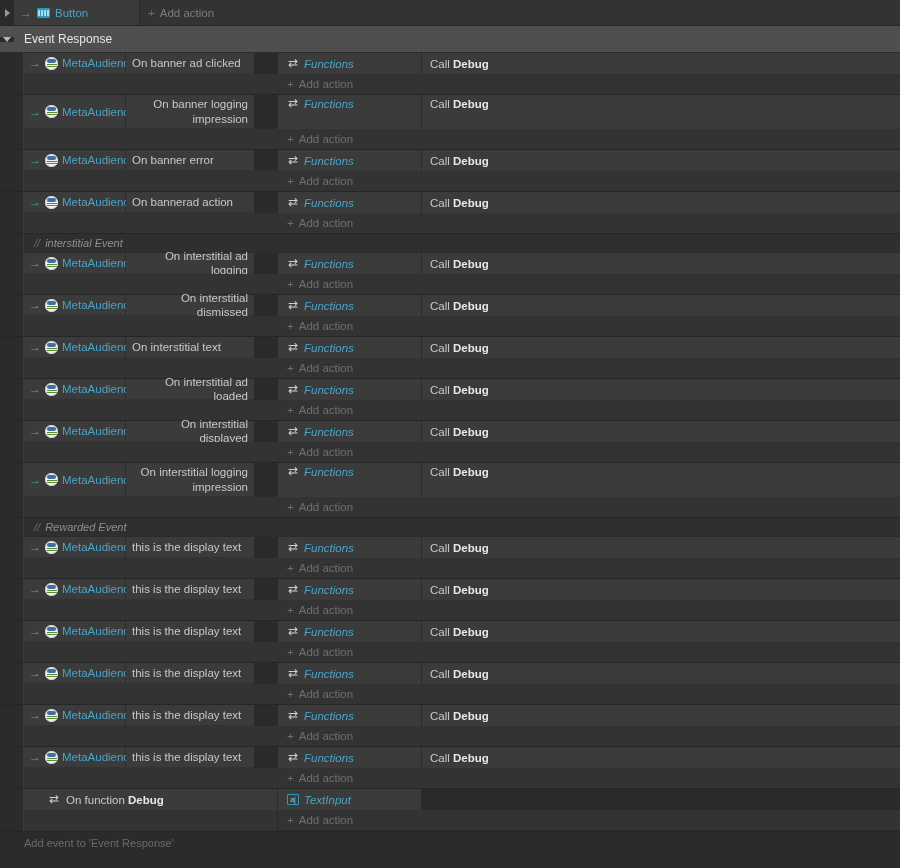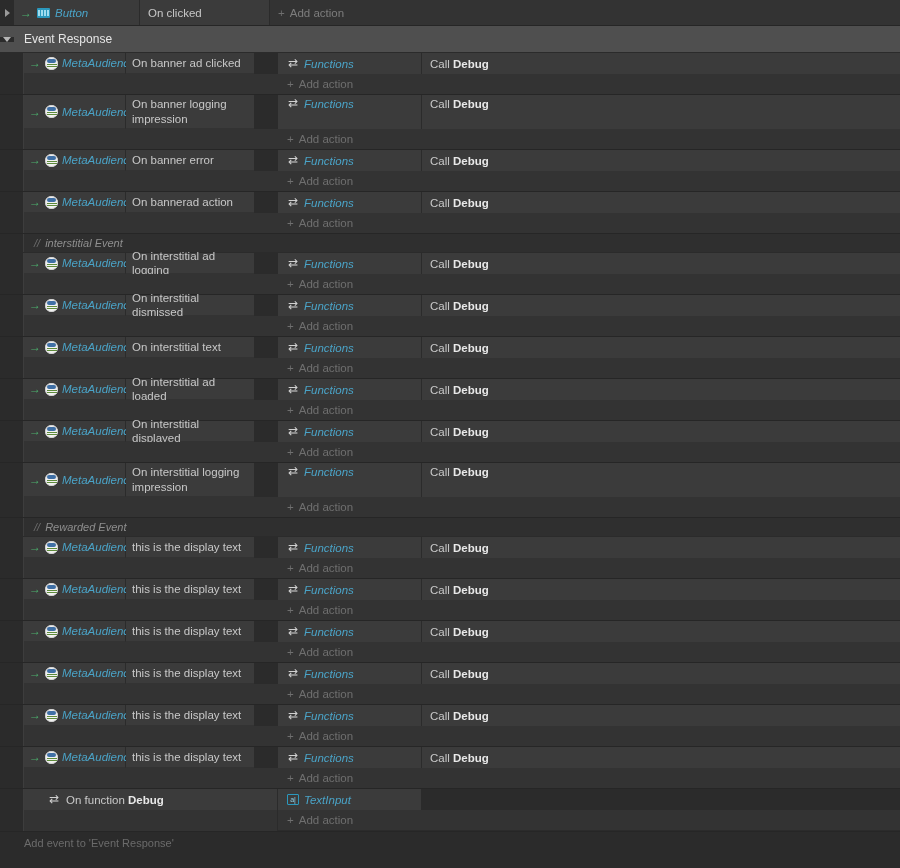--- a/index.html
+++ b/index.html
@@ -51,21 +51,21 @@
     border-right: 1px solid #2b2b2b;
   }
   .cell-addact {
     flex: 1 1 auto;
     display: flex; align-items: center;
     padding-left: 8px;
     background: #333333;
     color: #7d7d7d;
   }
   .arrow-green { color: #4caf6d; font-size: 12px; line-height: 1; }
-  .obj-label-blue { color: #4aa3c7; font-style: italic; }
+  .obj-label-blue { color: #4aa3c7; }
 
   
   .ic-sprite {
     width: 13px; height: 10px; flex: 0 0 13px;
     background: #2b98bd; border-radius: 1px;
     position: relative;
   }
   .ic-sprite::after {
     content: ""; position: absolute; left: 1px; top: 2px;
     width: 11px; height: 6px;
@@ -146,20 +146,21 @@
     border-right: 1px solid #2b2b2b;
     border-bottom: 1px solid #333333;
   }
   .evt-cond {
     width: 128px; flex: 0 0 128px;
     display: flex; align-items: center;
     padding: 0 6px;
     background: #3b3b3b;
     border-bottom: 1px solid #333333;
     line-height: 1.25;
+    text-align: right;
   }
   .evt-right { flex: 1 1 auto; display: flex; flex-direction: column; }
   .act-row { display: flex; align-items: stretch; }
   .act-obj {
     width: 144px; flex: 0 0 144px;
     display: flex; align-items: center; gap: 5px;
     padding-left: 9px;
     background: #3b3b3b;
     border-right: 1px solid #2b2b2b;
   }
@@ -213,23 +214,20 @@
 
   <div class="top-row">
     <div class="twisty-col">
       <span class="tri-right"></span>
     </div>
     <div class="cell-obj">
       <span class="arrow-green">→</span>
       <span class="ic-sprite"></span>
       <span class="obj-label-blue">Button</span>
     </div>
-    <div class="cell-cond">
-      <span>On clicked</span>
-    </div>
     <div class="cell-addact">
       <span class="plus">+</span>
       <span>Add action</span>
     </div>
   </div>
 
   <div class="group-head">
     <div class="twisty-col">
       <span class="tri-down"></span>
     </div>

